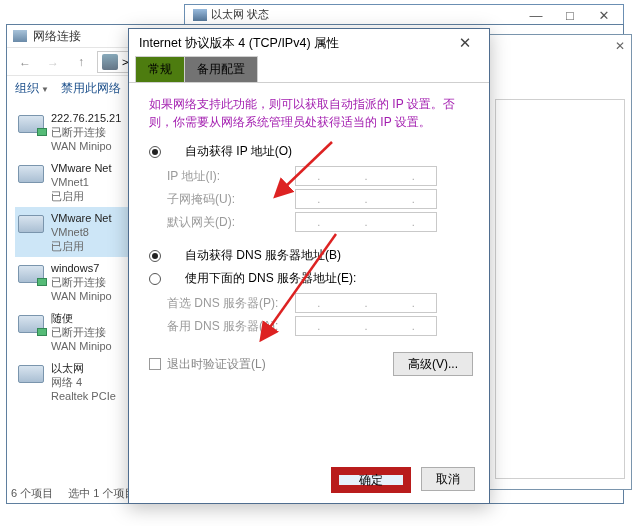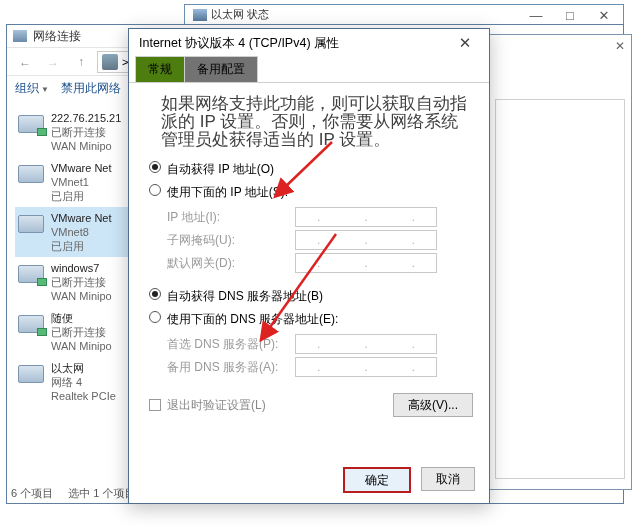--- a/index.html
+++ b/index.html
@@ -90,43 +90,43 @@
   .dlg-title {
     height: 28px; display: flex; align-items: center; padding: 0 10px;
     font-size: 12.5px;
   }
   .dlg-close { margin-left: auto; width: 28px; height: 24px; display: flex; align-items: center; justify-content: center; font-size: 15px; color: #444; }
   .tabs { display: flex; border-bottom: 1px solid #cfcfcf; padding-left: 6px; height: 26px; align-items: flex-end; }
   .tab { padding: 4px 12px; border: 1px solid #cfcfcf; border-bottom: none; background: #fff; font-size: 12px; margin-right: -1px; position: relative; }
   .tab.act { background: #4d7c0f; z-index: 2; }
   .tab:not(.act) { background: #737373; }
   .dlg-body { padding: 12px 16px 6px 16px; }
-  .help-text { font-size: 17px; color: #404040; line-height: 18px; margin-bottom: 12px; margin-left: 16px; margin-right: 4px; }
-  
-  .radio-row { display: flex; gap: 6px; margin: 4px 0 6px 4px; font-size: 12px; }
+  .help-text { font-size: 12px; color: #a21caf; line-height: 18px; margin-bottom: 12px; margin-left: 4px; margin-right: 4px; }
+  
+  .radio-row { display: flex; align-items: center; gap: 24px; margin: 4px 0 6px 4px; font-size: 12px; }
   .radio-dot { width: 12px; height: 12px; border: 1px solid #555; border-radius: 50%; display: flex; align-items: center; justify-content: center; flex: none; }
   .radio-dot .inner { width: 6px; height: 6px; border-radius: 50%; background: #222; }
   .field-row { display: flex; align-items: center; margin: 3px 0 3px 22px; font-size: 12px; color: #9a9a9a; }
   .field-row .lbl { width: 128px; }
   .ip-input {
     width: 142px; height: 20px; border: 1px solid #c9c9c9; background: #fff;
     display: flex; align-items: center; justify-content: space-evenly; color: #aaa; font-size: 11px;
   }
   .ip-input span { width: 2px; }
   .sep-gap { height: 8px; }
   
   .chk-row { display: flex; align-items: center; gap: 6px; margin: 10px 0 0 8px; color: #888; font-size: 12px; }
   .chk { width: 12px; height: 12px; border: 1px solid #999; }
   
   .adv-btn, .dlg-btn {
     height: 24px; padding: 0 14px; border: 1px solid #adadad; background: #e9e9e9;
     display: inline-flex; align-items: center; font-size: 12px;
   }
   .dlg-foot { position: absolute; bottom: 10px; right: 14px; display: flex; gap: 10px; }
-  .dlg-btn.primary { border: 2px solid #b91c1c; background: #e7f1fa; padding: 0 20px; height: 26px; }
+  .dlg-btn.primary { border: 8px solid #b91c1c; background: #e7f1fa; padding: 0 20px; height: 26px; }
   
   
   .arrow {
     position: absolute; pointer-events: none;
   }
   .arrow svg { overflow: visible; }
 </style>
 </head>
 <body>
 
@@ -257,24 +257,20 @@
     <div class="tab">备用配置</div>
   </div>
   <div class="dlg-body">
     <div class="help-text">如果网络支持此功能，则可以获取自动指派的 IP 设置。否则，你需要从网络系统管理员处获得适当的 IP 设置。</div>
 
     <div class="radio-row">
       <span class="radio-dot">
           <span class="inner"></span>
         </span>
       <span>自动获得 IP 地址(O)</span>
-    </div>
-    <div class="radio-row">
-      <span class="radio-dot"></span>
-      <span>使用下面的 IP 地址(S):</span>
     </div>
     <div class="field-row">
       <span class="lbl">IP 地址(I):</span>
       <span class="ip-input">.<span></span>.<span></span>.</span>
     </div>
     <div class="field-row">
       <span class="lbl">子网掩码(U):</span>
       <span class="ip-input">.<span></span>.<span></span>.</span>
     </div>
     <div class="field-row">

